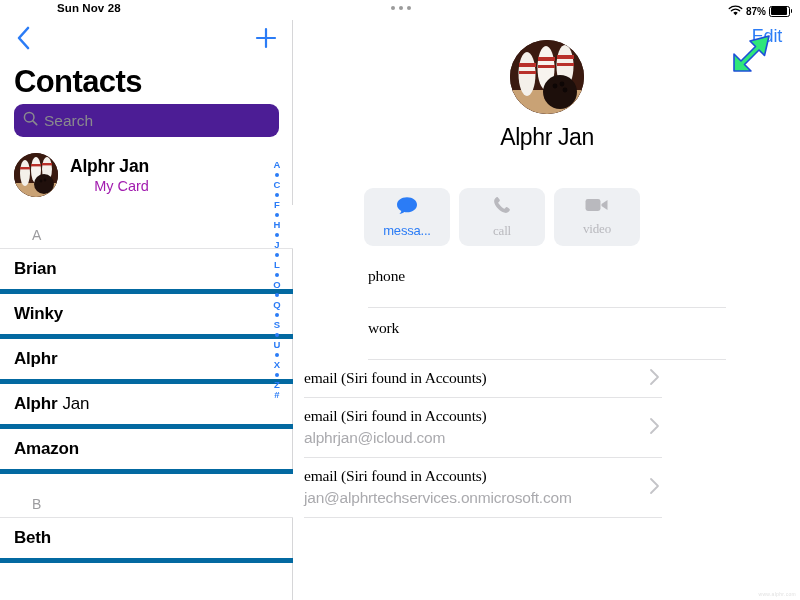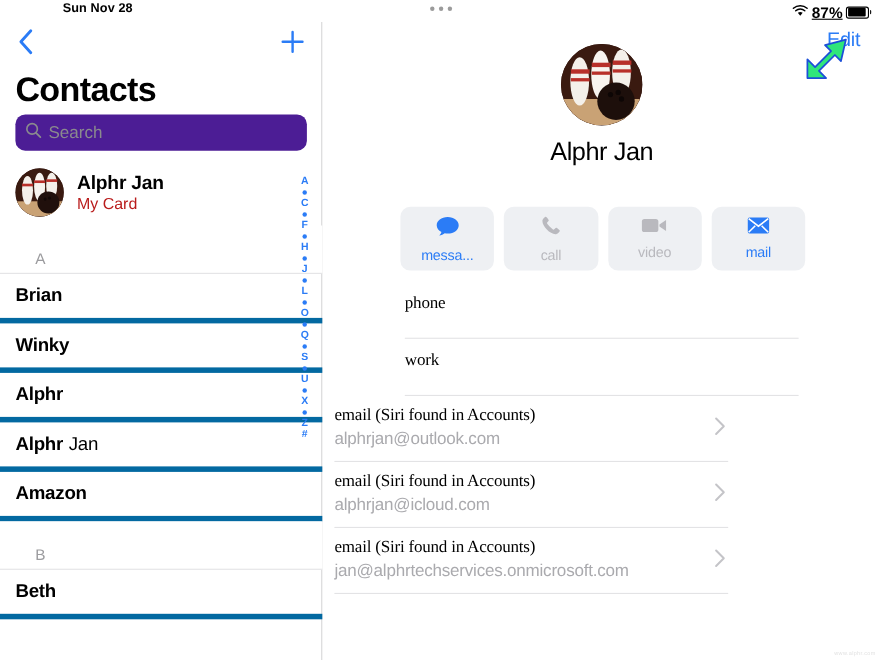--- a/index.html
+++ b/index.html
@@ -15,21 +15,21 @@
   .statusbar { position:absolute; top:0; left:0; width:800px; height:20px; }
   .sb-time {
     position:absolute; left:12px; top:2px;
     font-size:11.5px; font-weight:bold; color:#000; letter-spacing:.1px;margin-top:40px;
   }
   .sb-date {
     position:absolute; left:57px; top:2px;
     font-size:11.5px; font-weight:bold; color:#000; letter-spacing:.1px;
   }
   .sb-right { position:absolute; right:8px; top:2px; display:flex; align-items:center; gap:3px; }
-  .sb-pct { font-size:14px; font-weight:bold; color:#000;text-decoration:underline; }
+  .sb-pct { font-size:10px; font-weight:bold; color:#000; }
   .batt { position:relative; width:23px; height:11px; }
   .batt-body {
     position:absolute; left:0; top:0; width:21px; height:11px;
     border:1px solid #000; border-radius:2.5px;
   }
   .batt-fill { position:absolute; left:1.5px; top:1.5px; width:16px; height:8px; background:#000; border-radius:1px; }
   .batt-cap { position:absolute; right:0; top:3.5px; width:1.5px; height:4px; background:#000; border-radius:0 1px 1px 0; }
 
   
   .multitask { position:absolute; left:391px; top:6px; display:flex; gap:4px; }
@@ -65,21 +65,21 @@
     position:absolute; left:0; top:127px; width:293px; height:56px;
     display:flex; align-items:center; padding-left:14px; cursor:pointer;
   }
   .avatar {
     width:44px; height:44px; border-radius:50%; overflow:hidden; flex:none;
     background:#2a0f0a;
   }
   .avatar-lg { width:74px; height:74px; border-radius:50%; overflow:hidden; background:#2a0f0a; }
   .mycard-txt { margin-left:12px; }
   .mycard-name { font-size:17.5px; font-weight:bold; color:#000; letter-spacing:-.2px; }
-  .mycard-sub { font-size:14.5px; color:#b91c1c; margin-top:1px; }
+  .mycard-sub { font-size:14.5px; color:#a21caf; margin-top:1px;text-align:right; }
 
   
   .list { position:absolute; left:0; top:185px; width:293px; }
   .sec-hdr {
     height:44px; display:flex; align-items:flex-end; padding:0 0 5px 32px;
     font-size:14px; color:#9c9c9f; background:#fff;
     border-bottom:1px solid #e3e3e5;
   }
   .list-row {
     height:45px; display:flex; align-items:center; padding-left:14px;
@@ -119,21 +119,21 @@
     position:absolute; left:70px; top:168px; width:368px;
     display:flex; gap:9px;
   }
   .act {
     width:86px; height:58px; background:#eef0f3; border-radius:9px;
     display:flex; flex-direction:column; align-items:center; justify-content:center;
     gap:4px; cursor:pointer;
   }
   .act-label { font-size:13px; letter-spacing:-.2px; }
   .act.on .act-label { color:#2b7cf6; }
-  .act.off .act-label { color:#b9b9be; }
+  .act.off .act-label { color:#b9b9be;font-family:Liberation Serif, serif; }
 
   
   .fields { position:absolute; left:0; top:236px; width:506px; }
   .field {
     position:relative; margin-left:74px; width:358px;
     border-bottom:1px solid #e3e3e5;
     padding:11px 0 22px 0;
     cursor:pointer;
   }
   .field.email { padding:9px 0 10px 0;margin-left:10px; }
@@ -334,42 +334,31 @@
       </div>
       <div class="act off">
         <span>
           <svg width="24" height="16" viewBox="0 0 24 16">
             <rect x="0.5" y="2" width="15" height="12" rx="2.4" fill="#b9b9be"></rect>
             <path d="M16.5 7 L22.5 3 L22.5 13 L16.5 9 Z" fill="#b9b9be"></path>
           </svg>
         </span>
         <span class="act-label">video</span>
       </div>
-      <div class="act on">
-        <span>
-          <svg width="21" height="16" viewBox="0 0 21 16">
-            <rect x="0.8" y="0.8" width="19.4" height="14.4" rx="1.6" fill="#2b7cf6"></rect>
-            <path d="M1.6 1.8 L10.5 8.6 L19.4 1.8" stroke="#fff" stroke-width="1.5" fill="none"></path>
-            <path d="M1.6 14.2 L7.6 8.2 M19.4 14.2 L13.4 8.2" stroke="#fff" stroke-width="1.4" fill="none"></path>
-          </svg>
-        </span>
-        <span class="act-label">mail</span>
-      </div>
     </div>
 
     <div class="fields">
       <div class="field">
         <div class="f-label">phone</div>
       </div>
       <div class="field">
         <div class="f-label">work</div>
       </div>
       <div class="field email">
         <div class="f-label">email (Siri found in Accounts)</div>
-        <div class="f-value">alphrjan@outlook.com</div>
         <span class="chev-r">
           <svg width="11" height="18" viewBox="0 0 11 18">
               <path d="M2 2 L9 9 L2 16" stroke="#c4c4c8" stroke-width="1.8" fill="none" stroke-linecap="round" stroke-linejoin="round"></path>
             </svg>
         </span>
       </div>
       <div class="field email">
         <div class="f-label">email (Siri found in Accounts)</div>
         <div class="f-value">alphrjan@icloud.com</div>
         <span class="chev-r">

